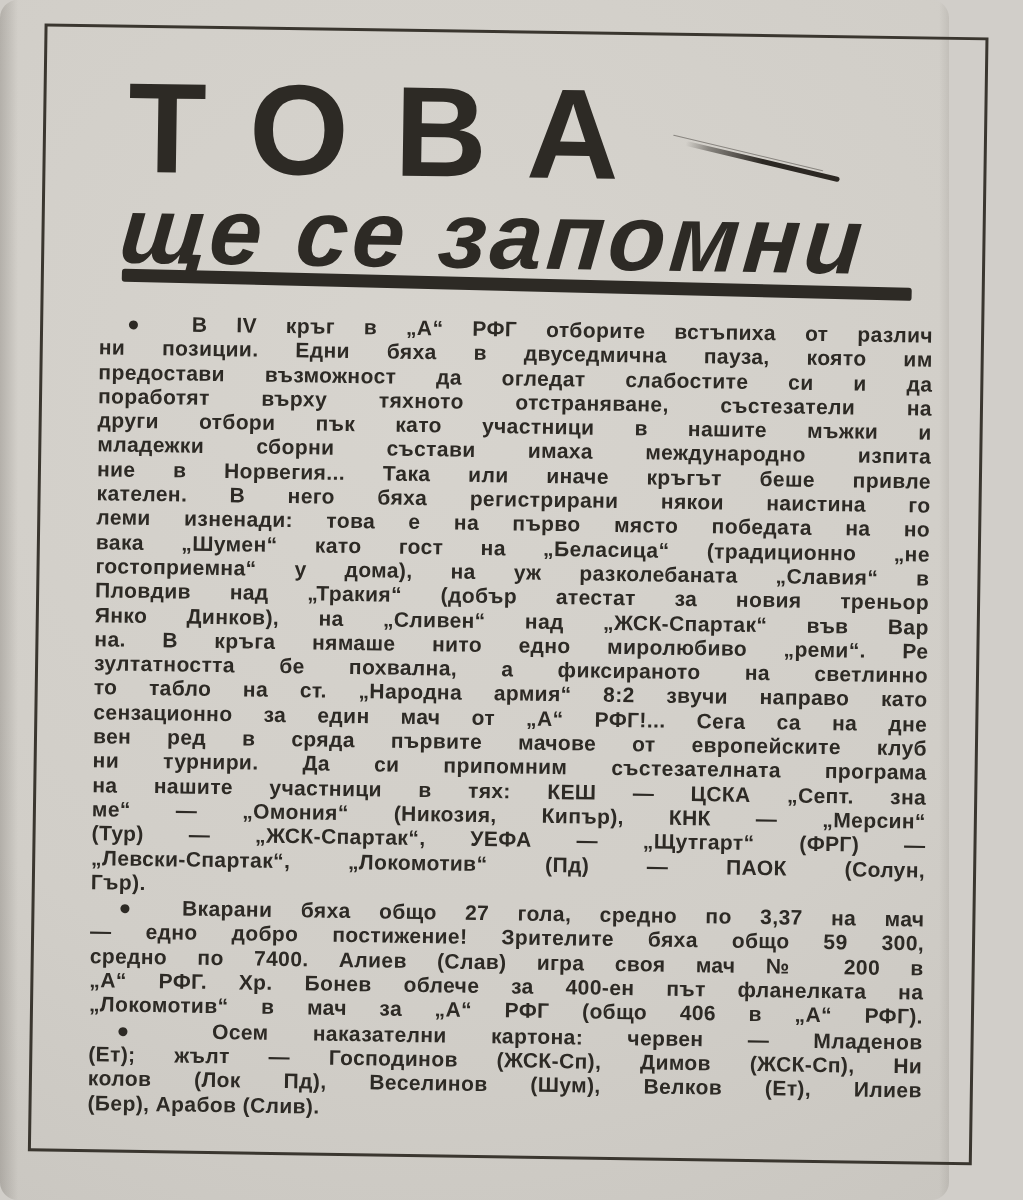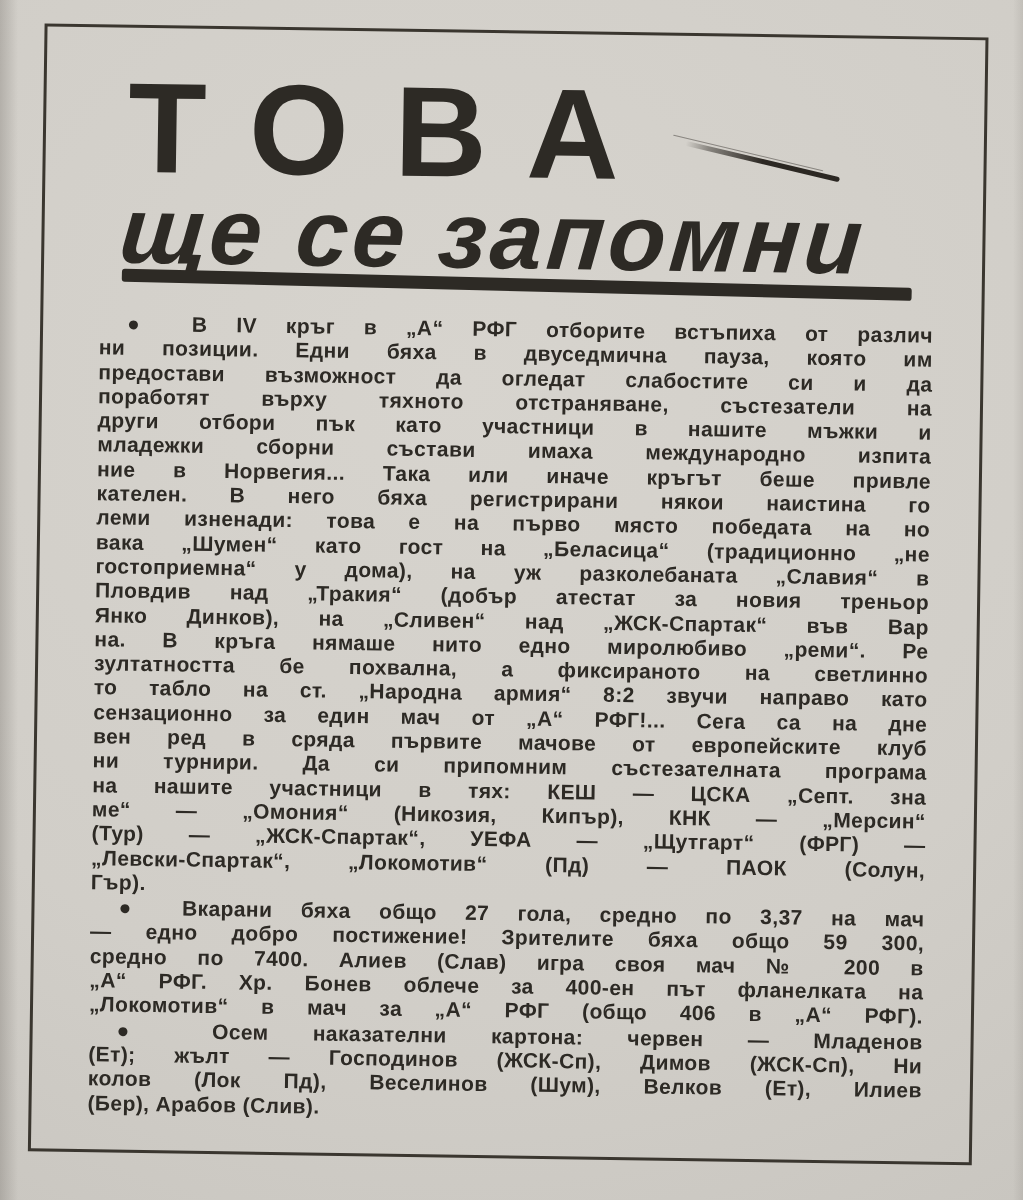--- a/index.html
+++ b/index.html
@@ -6,25 +6,26 @@
     margin: 0; padding: 0;
     width: 1023px; height: 1200px;
     overflow: hidden;
   }
   body {
     font-family: "Liberation Sans", sans-serif;
     background: #d1cec9;
   }
   .page {
     position: relative;
-    width: 1023px; height: 1200px;
+    width: 949px; height: 1200px;
     background:
       linear-gradient(90deg, rgba(70,64,58,0.22) 0px, rgba(70,64,58,0.0) 18px),
       linear-gradient(270deg, rgba(70,64,58,0.10) 0px, rgba(70,64,58,0.0) 10px),
       radial-gradient(120% 95% at 45% 32%, #d7d4ce 0%, #d1cec8 55%, #c5c2bc 100%);
+    border-radius: 18px;
   }
   .clipping {
     position: absolute;
     left: 44px; top: 24px;
     width: 944px; height: 1128px;
     box-sizing: border-box;
     border: 3px solid var(--frame, #3a362f);
     transform: rotate(0.85deg);
     transform-origin: 40px 40px;
   }

